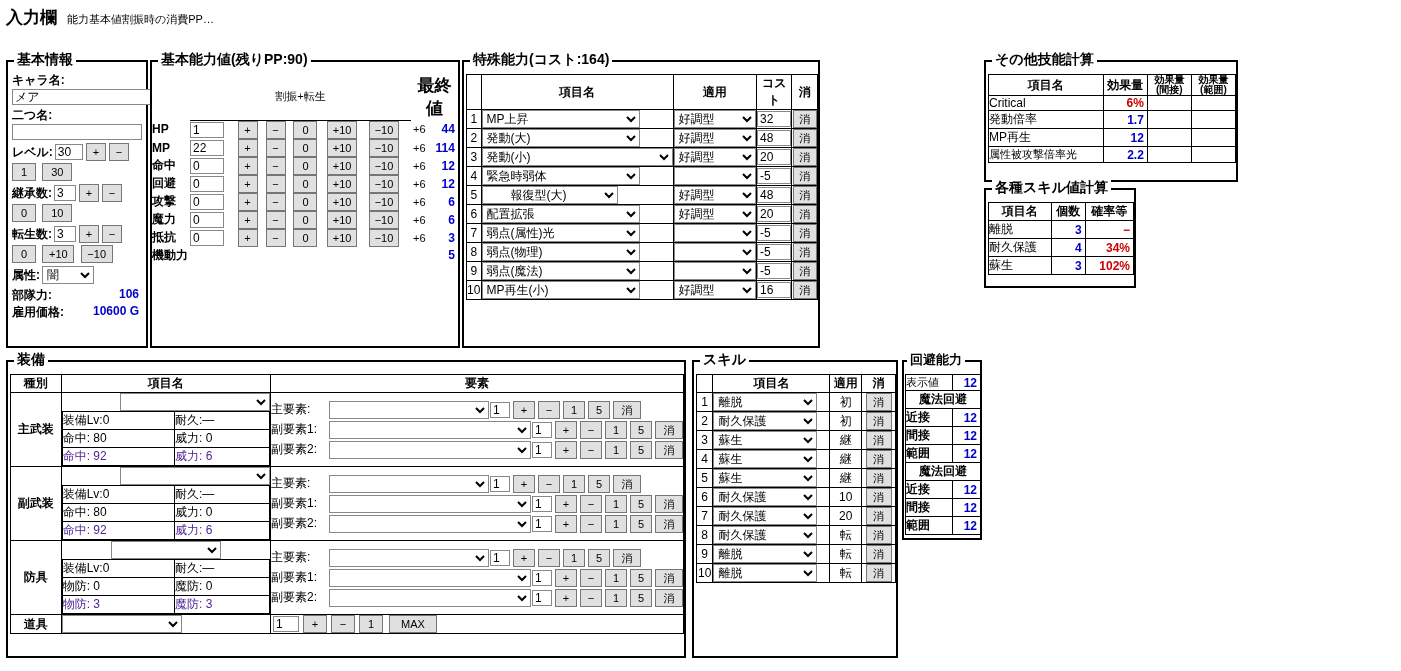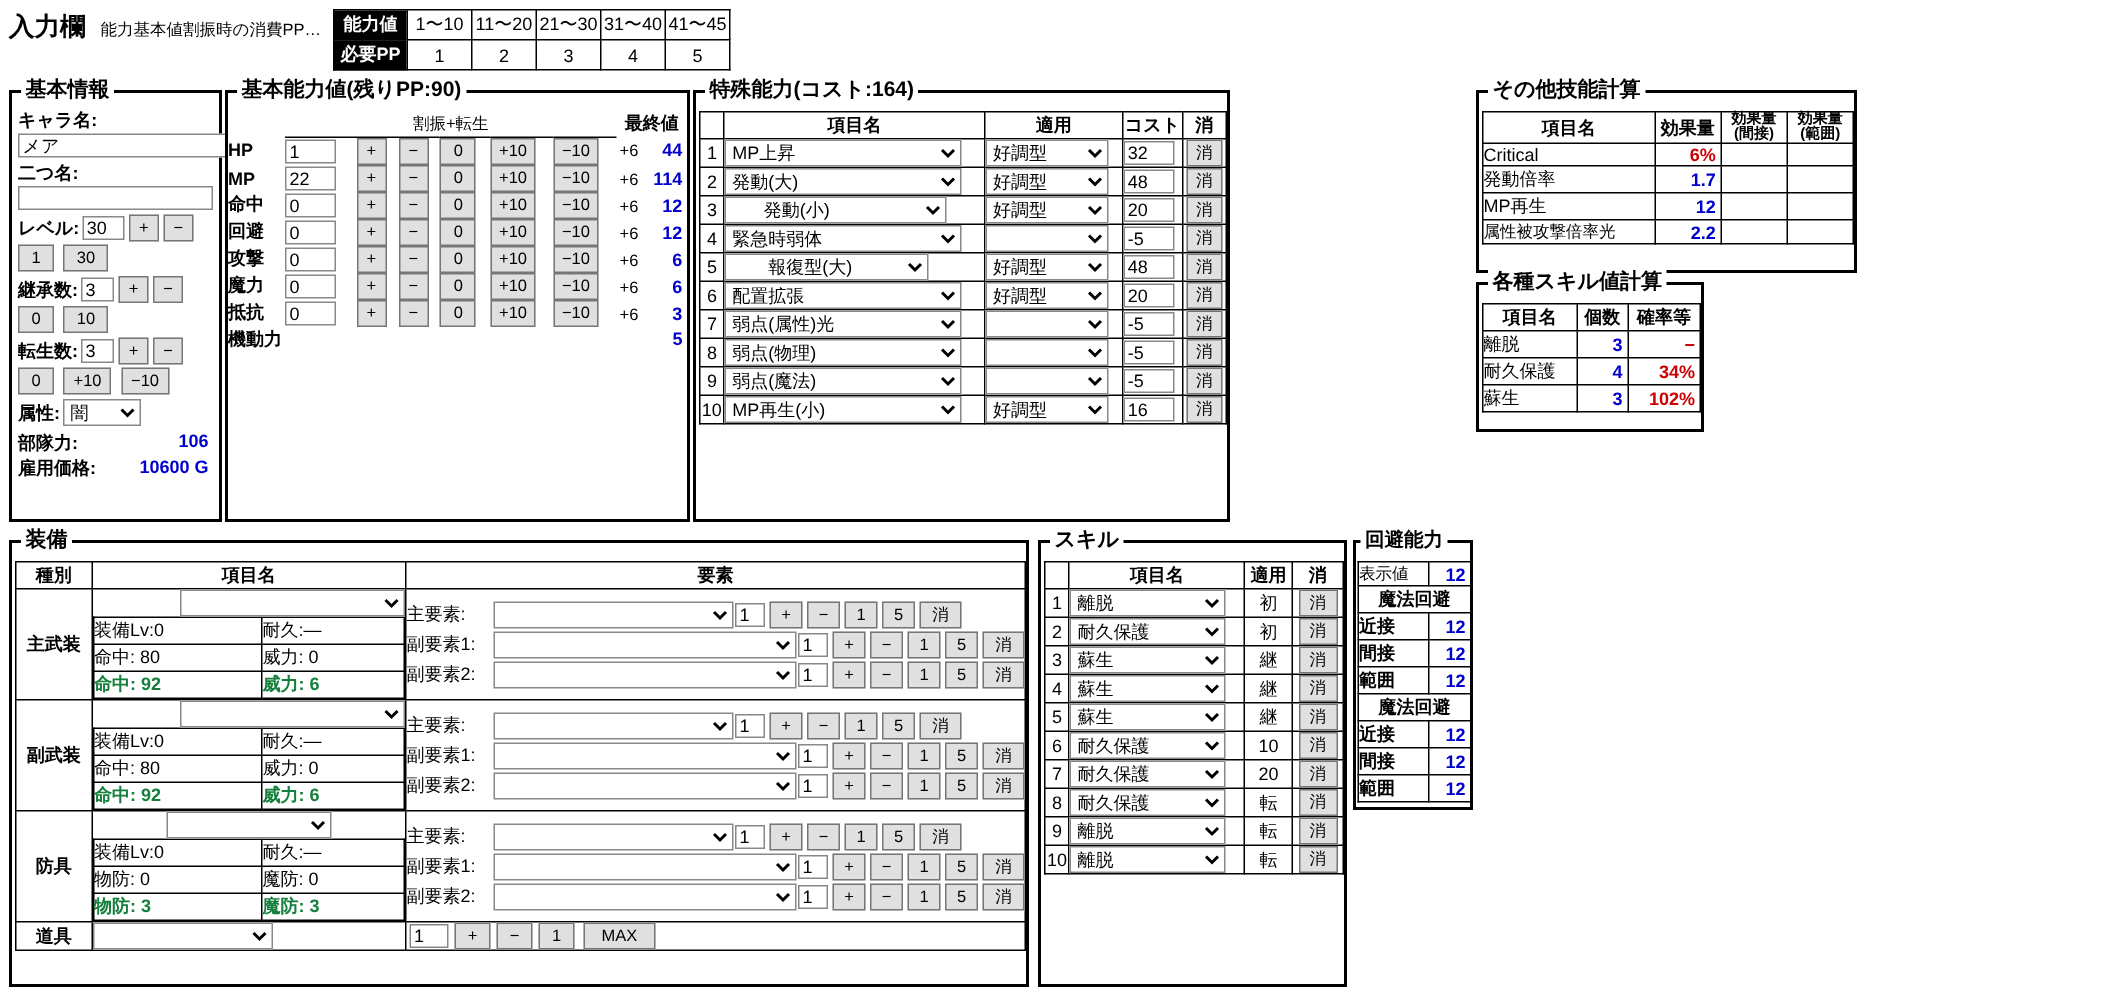--- a/index.html
+++ b/index.html
@@ -11,55 +11,33 @@
   td,th{font-size:12px;padding:0;}
   .bd td,.bd th{border:1px solid #000;}
   .num{color:#0000cc;font-weight:bold;text-align:right;padding-right:3px;}
   .lbl{font-weight:bold;}
   input.txt{border:1px solid #888;background:#fff;font-size:12px;height:16px;box-sizing:border-box;padding:0 2px;font-family:inherit;}
   select{font-size:12px;height:18px;box-sizing:border-box;font-family:inherit;border:1px solid #888;background:#fff;}
   button,.btn{font-size:11px;border:1px solid #767676;background:#e0e0e0;box-sizing:border-box;padding:0;font-family:inherit;cursor:pointer;}
   .btn{display:inline-block;text-align:center;line-height:16px;height:18px;}
   .hdrtitle{font-size:17px;font-weight:bold;}
   .red{color:#cc0000;font-weight:bold;}
-  .blue{color:#15803d;font-weight:bold;}
+  .blue{color:#4c1d95;font-weight:normal;}
   .center{text-align:center;}
   .sectitle{position:absolute;top:-11px;left:6px;background:#fff;padding:0 3px;font-size:14px;font-weight:bold;}
 </style>
 </head>
 <body>
 
 <div class="page">
 
   <div class="abs" style="left:6px;top:6px;">
     <div style="display:flex;align-items:flex-start;">
       <div class="hdrtitle">入力欄</div>
       <div style="font-size:11px;margin-left:10px;margin-top:6px;">能力基本値割振時の消費PP…</div>
-      <div style="margin-left:8px;">
-        <table class="bd">
-          <tbody>
-              <tr>
-            <td class="center" style="background:#000;color:#fff;font-weight:bold;padding:1px 4px;">能力値</td>
-            <td class="center" style="width:42px;">1〜10</td>
-            <td class="center" style="width:42px;">11〜20</td>
-            <td class="center" style="width:42px;">21〜30</td>
-            <td class="center" style="width:42px;">31〜40</td>
-            <td class="center" style="width:42px;">41〜45</td>
-          </tr>
-          <tr>
-            <td class="center" style="background:#000;color:#fff;font-weight:bold;padding:1px 4px;">必要PP</td>
-            <td class="center">1</td>
-            <td class="center">2</td>
-            <td class="center">3</td>
-            <td class="center">4</td>
-            <td class="center">5</td>
-          </tr>
-        </tbody>
-          </table>
-      </div>
     </div>
   </div>
 
   <div class="abs box" style="left:6px;top:60px;width:142px;height:288px;">
     <div class="sectitle">基本情報</div>
     <div style="padding:10px 4px 0 4px;">
       <div class="lbl">キャラ名:</div>
       <input class="txt" style="width: 150px;" value="メア">
       <div class="lbl" style="margin-top:2px;">二つ名:</div>
       <input class="txt" style="width: 130px;" value="">
@@ -116,21 +94,21 @@
     </div>
   </div>
 
   <div class="abs box" style="left:150px;top:60px;width:310px;height:288px;">
     <div class="sectitle">基本能力値(残りPP:90)</div>
     <table style="margin-top:12px;width:100%;">
       <tbody>
           <tr>
         <td style="width:38px;"></td>
         <td colspan="6" class="center" style="border-bottom:1px solid #000;font-size:11px;">割振+転生</td>
-        <td class="center lbl" style="font-size:12px;width:46px;">最終値</td>
+        <td class="center lbl" style="font-size:17px;width:46px;">最終値</td>
       </tr>
       <tr>
         <td class="lbl">HP</td>
         <td><input class="txt" style="width: 34px;" value="1"></td>
         <td><span class="btn" style="width:20px;">+</span></td>
         <td><span class="btn" style="width:20px;">−</span></td>
         <td><span class="btn" style="width:24px;">0</span></td>
         <td><span class="btn" style="width:30px;">+10</span></td>
         <td><span class="btn" style="width:30px;">−10</span></td>
         <td style="padding-left:2px;"><span style="font-size:11px;">+6</span>
@@ -231,21 +209,21 @@
       </tr>
       <tr>
         <td class="center">2</td>
         <td><select style="width:158px;"><option>発動(大)</option></select></td>
         <td><select style="width:82px;"><option>好調型</option></select></td>
         <td><input class="txt" style="width: 34px;" value="48"></td>
         <td class="center"><span class="btn" style="width:24px;">消</span></td>
       </tr>
       <tr>
         <td class="center">3</td>
-        <td><select style="width:148px;padding-left:21px;"><option>発動(小)</option></select></td>
+        <td><select style="width:191px;"><option>発動(小)</option></select></td>
         <td><select style="width:82px;"><option>好調型</option></select></td>
         <td><input class="txt" style="width: 34px;" value="20"></td>
         <td class="center"><span class="btn" style="width:24px;">消</span></td>
       </tr>
       <tr>
         <td class="center">4</td>
         <td><select style="width:158px;"><option>緊急時弱体</option></select></td>
         <td><select style="width:82px;"><option></option></select></td>
         <td><input class="txt" style="width: 34px;" value="-5"></td>
         <td class="center"><span class="btn" style="width:24px;">消</span></td>

